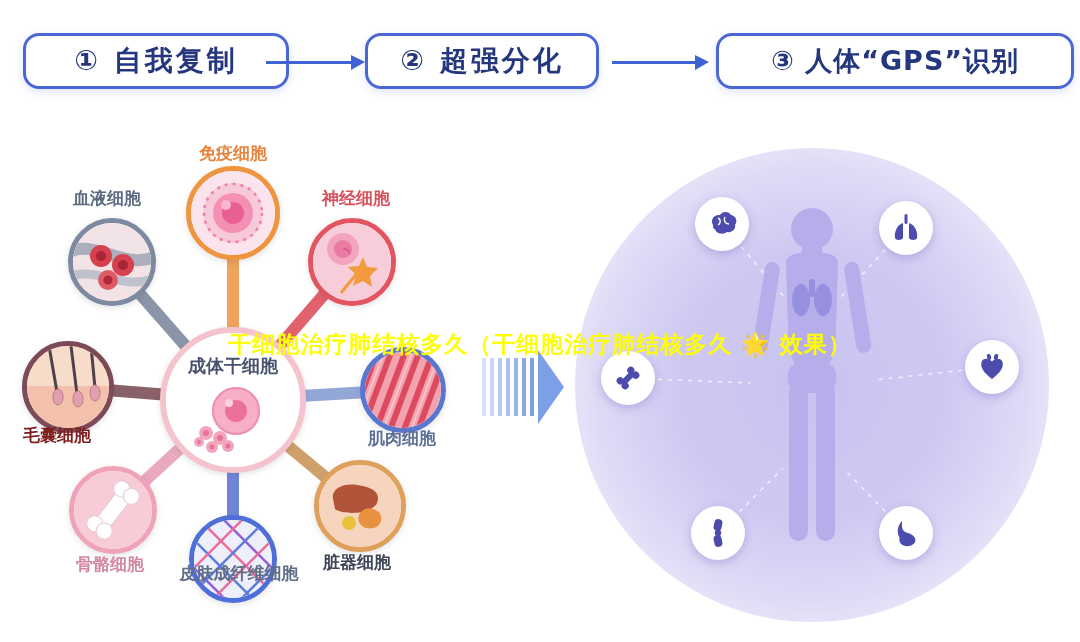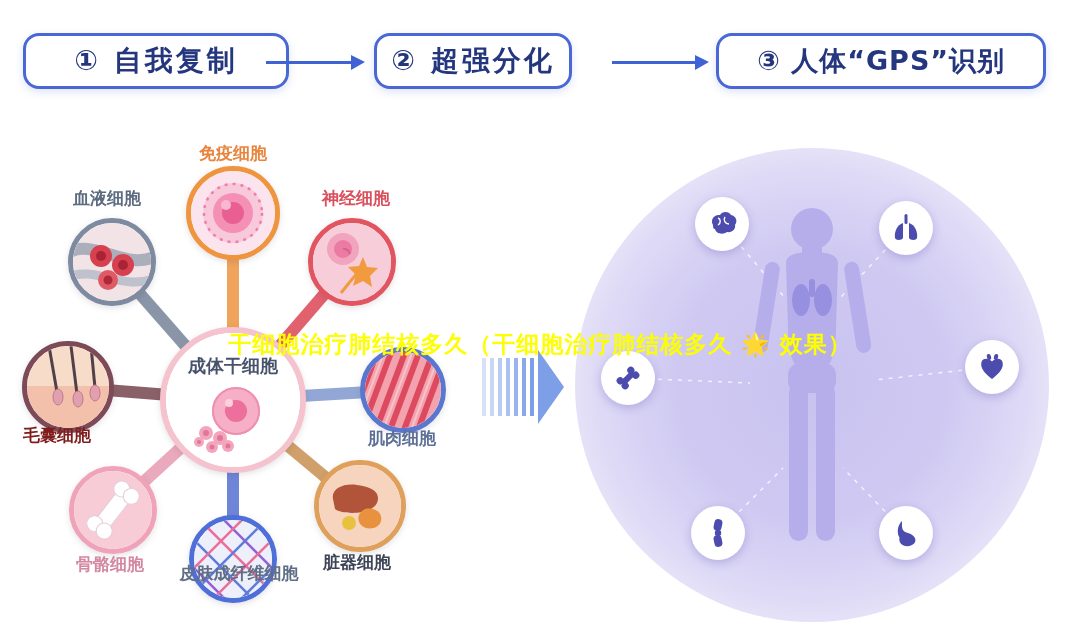--- a/index.html
+++ b/index.html
@@ -5,22 +5,22 @@
   html,body{margin:0;padding:0;background:#fff;}
   #canvas{position:relative;width:1080px;height:642px;background:#fff;overflow:hidden;
           font-family:"DejaVu Sans","Liberation Sans",sans-serif;}
 
   
   .step-box{position:absolute;top:33px;height:56px;border:3px solid #4a67d6;border-radius:16px;
             background:#fff;display:flex;align-items:center;justify-content:center;
             font-size:28px;font-weight:bold;color:#24367e;letter-spacing:3px;
             box-shadow:0 3px 8px rgba(74,103,214,.18);z-index:5;box-sizing:border-box;}
   #step1{left:23px;width:266px}
-  #step2{left:374px;width:198px}
-  #step3{left:716px;width:330px;font-size:27px;letter-spacing:1px}
+  #step2{left:365px;width:234px}
+  #step3{left:716px;width:358px;font-size:27px;letter-spacing:1px}
   .step-arrow{position:absolute;top:61px;height:3px;background:#3f62d4;z-index:5;}
   .step-arrow::after{content:"";position:absolute;right:-13px;top:-6px;width:0;height:0;
             border-left:14px solid #3f62d4;border-top:7px solid transparent;border-bottom:8px solid transparent;}
   #arrow1{left:266px;width:86px}
   #arrow2{left:612px;width:84px}
 
   
   #connectors{position:absolute;left:0;top:0;z-index:1;pointer-events:none;}
   .cell{position:absolute;border-radius:50%;border:5px solid #ccc;background:#fff;overflow:hidden;
         z-index:2;box-sizing:border-box;box-shadow:0 2px 6px rgba(60,60,90,.15);}

